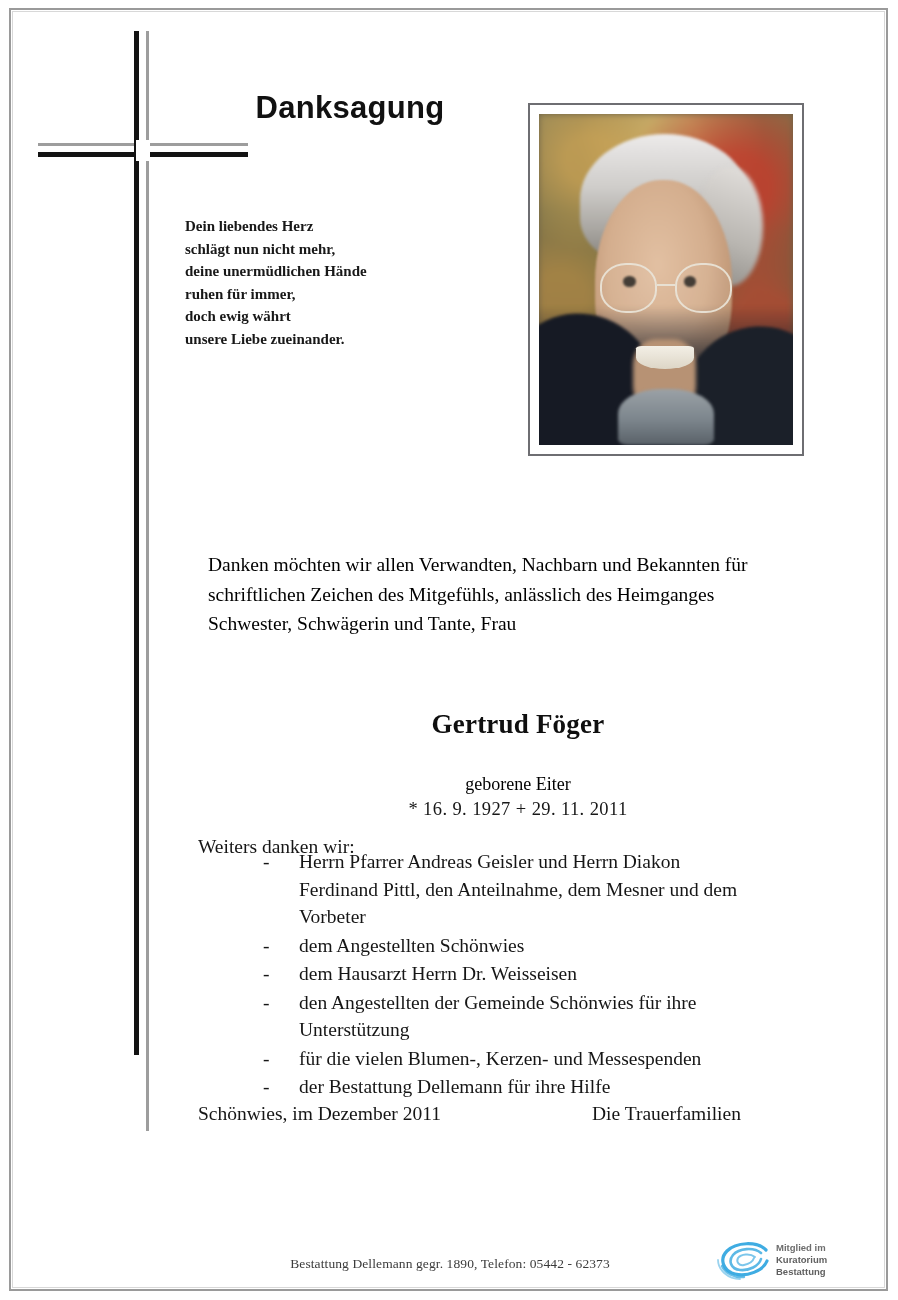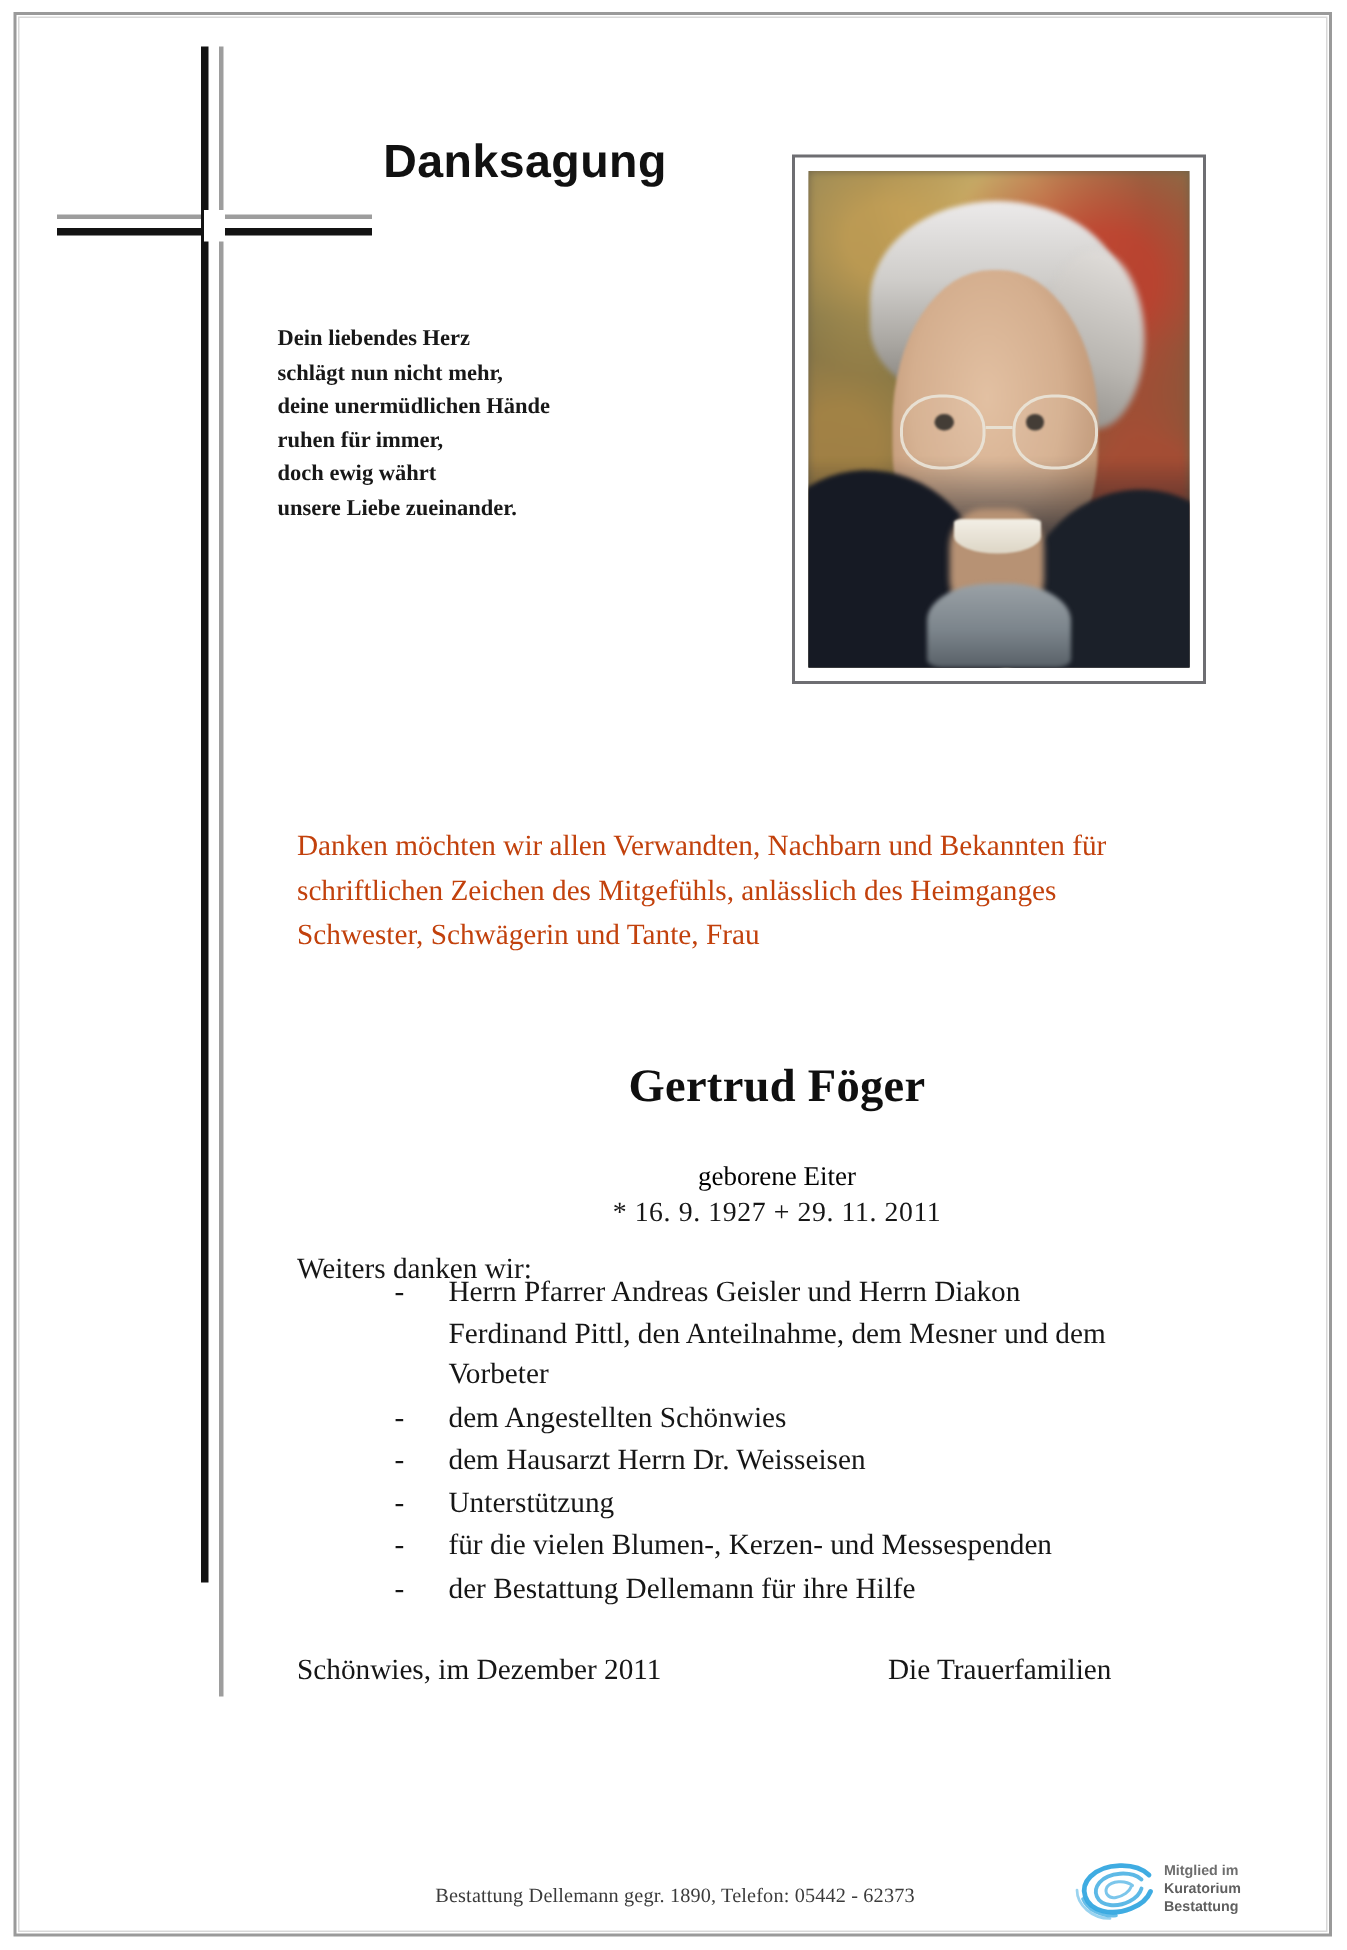--- a/index.html
+++ b/index.html
@@ -276,38 +276,38 @@
     width: 23%;
     height: 7%;
     background: linear-gradient(180deg, #f3efe6 0%, #ddd6c6 100%);
     border-radius: 10% 10% 50% 50%;
     filter: blur(0.7px);
   }
 
   
   .body-par {
     position: absolute;
-    left: 198px;
+    left: 208px;
     top: 550px;
     width: 650px;
     font-size: 19.5px;
     line-height: 29.5px;
-    color: #c2410c;
+    color: #000000;
   }
   .body-par div { white-space: nowrap; }
 
   .name-block {
     position: absolute;
     left: 198px;
     top: 708px;
     width: 640px;
     text-align: center;
   }
   .name-block .name {
-    font-size: 31px;
+    font-size: 27px;
     font-weight: 700;
     letter-spacing: 0.2px;
     color: #0f0f0f;
     line-height: 32px;
   }
   .name-block .born {
     font-size: 18px;
     line-height: 24px;
     color: #000000;
     margin-top: 32px;
@@ -472,20 +472,21 @@
     <div class="li">
       <span class="dash">-</span>
       <span class="txt">dem Angestellten Schönwies</span>
     </div>
     <div class="li">
       <span class="dash">-</span>
       <span class="txt">dem Hausarzt Herrn Dr. Weisseisen</span>
     </div>
     <div class="li">
       <span class="dash">-</span>
+      <span class="txt">den Angestellten der Gemeinde Schönwies für ihre</span>
       <span class="txt">Unterstützung</span>
     </div>
     <div class="li">
       <span class="dash">-</span>
       <span class="txt">für die vielen Blumen-, Kerzen- und Messespenden</span>
     </div>
     <div class="li">
       <span class="dash">-</span>
       <span class="txt">der Bestattung Dellemann für ihre Hilfe</span>
     </div>

